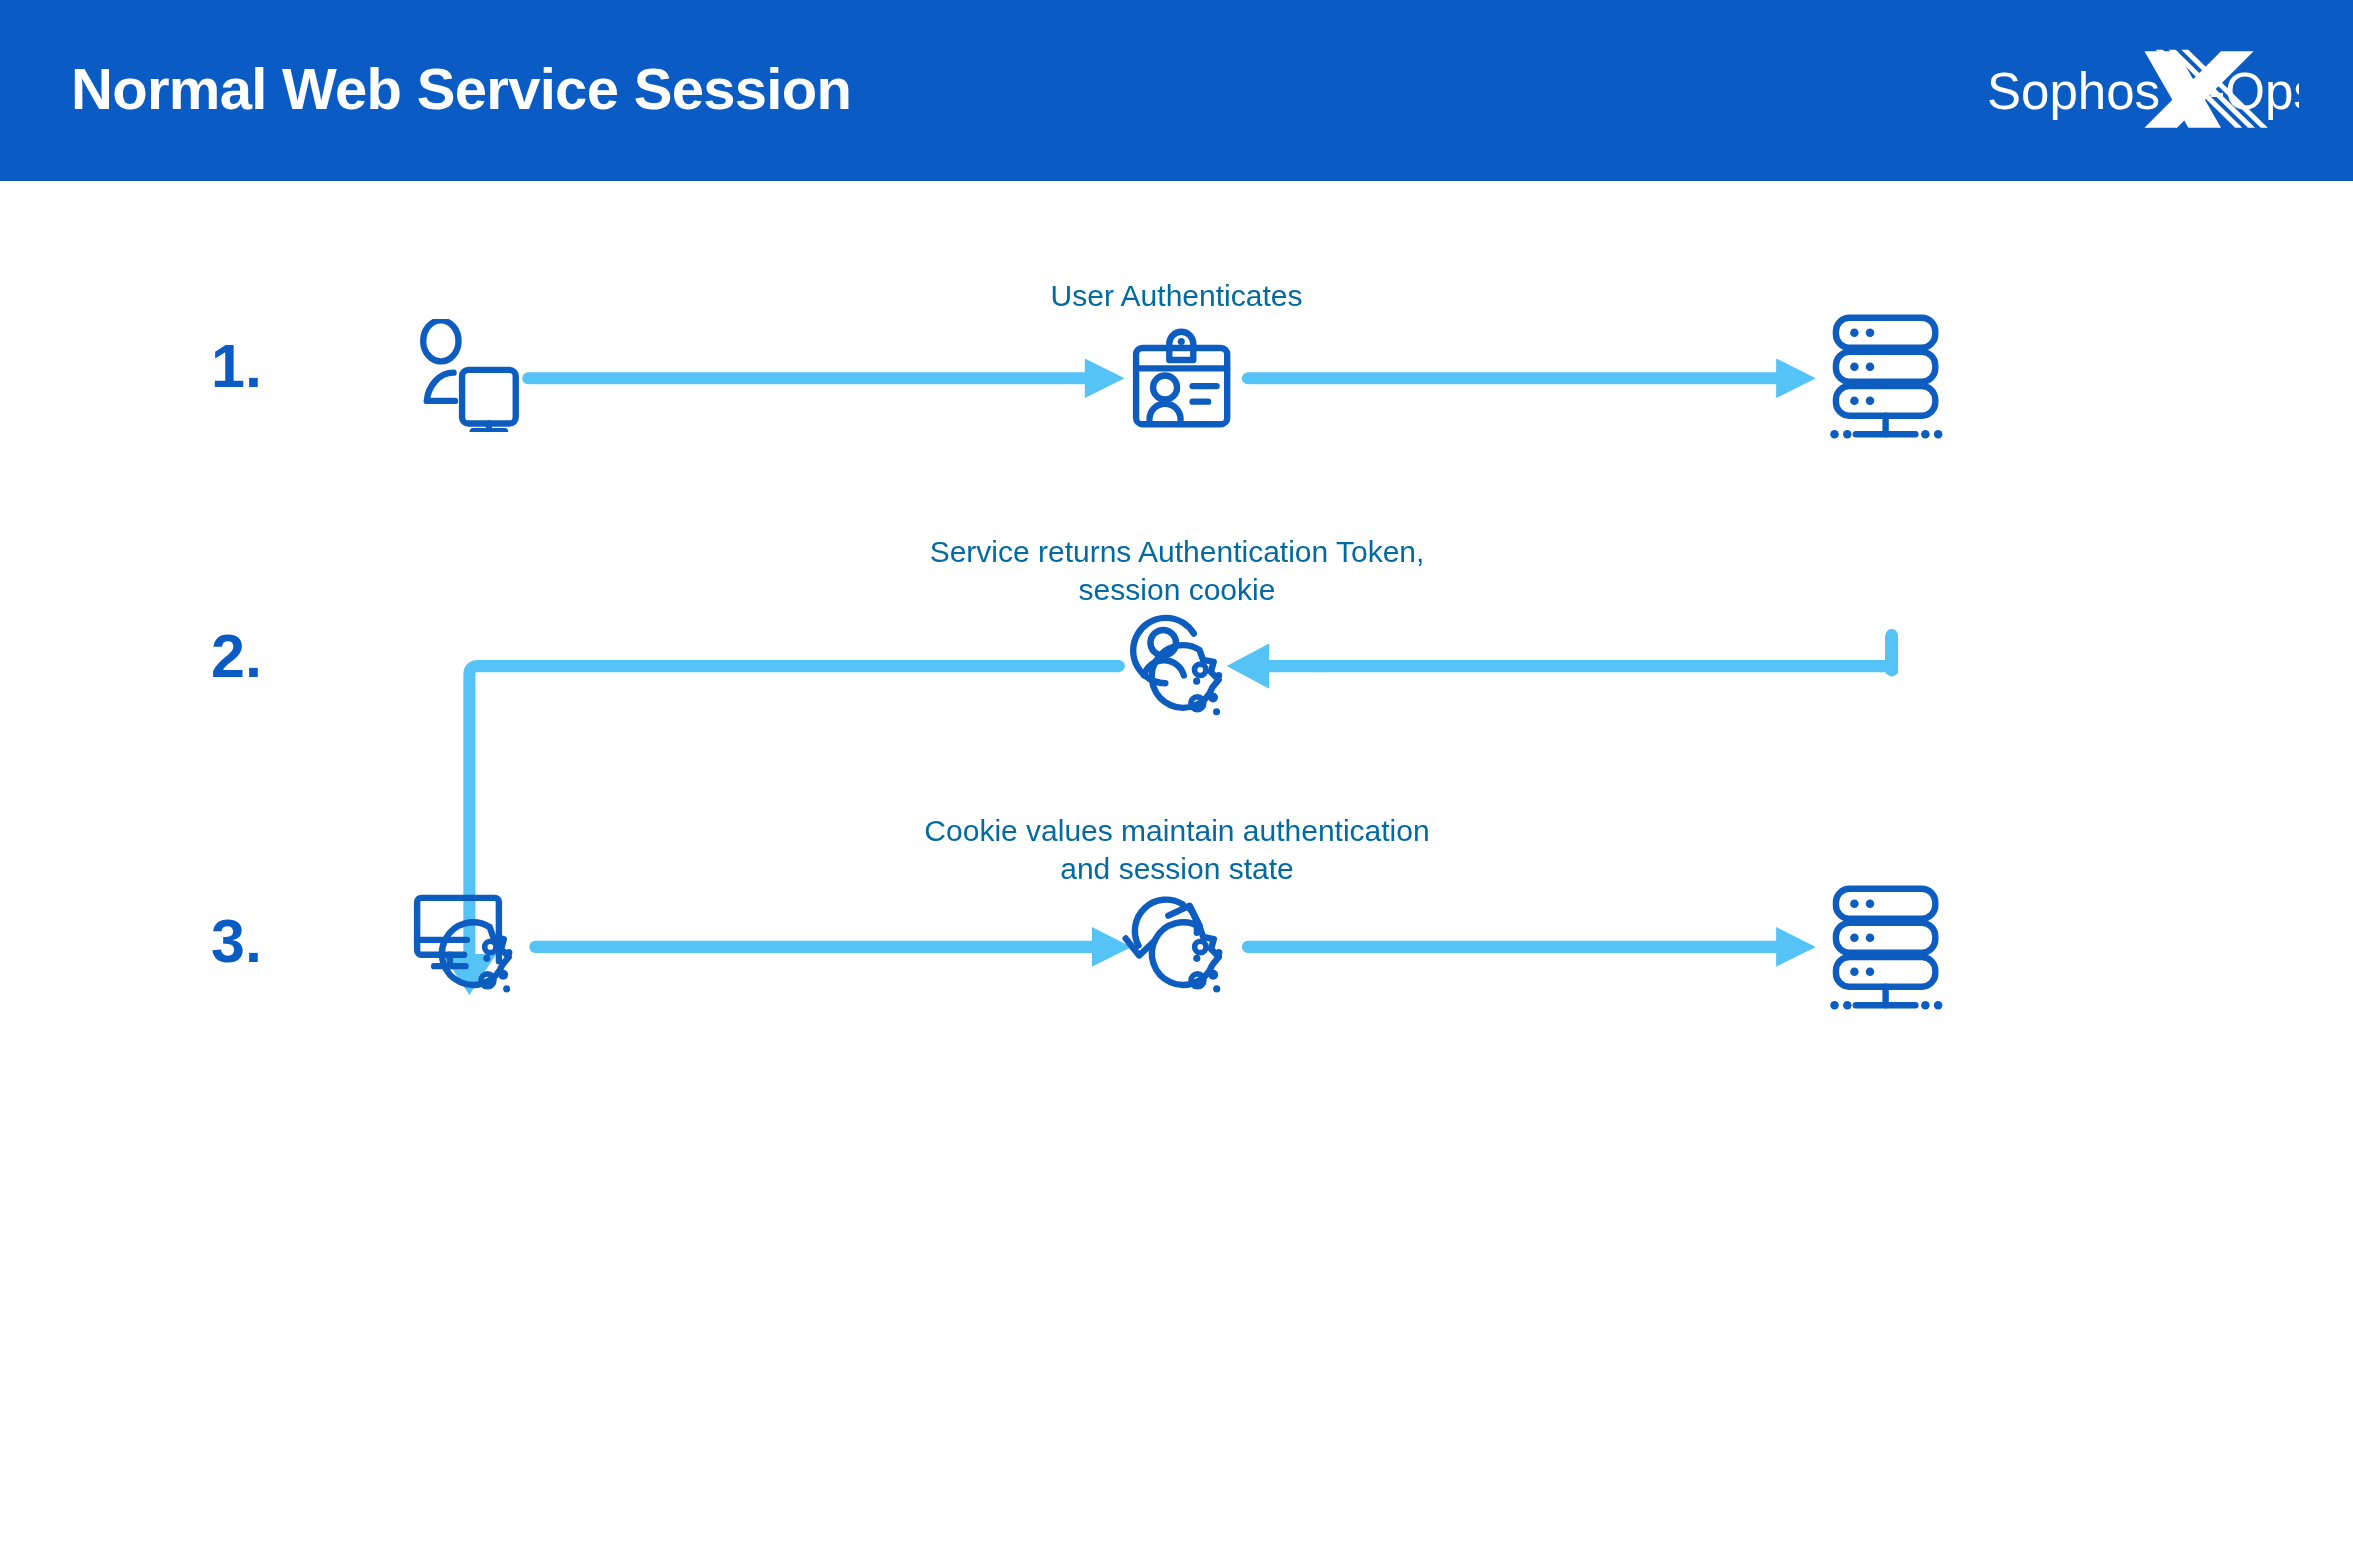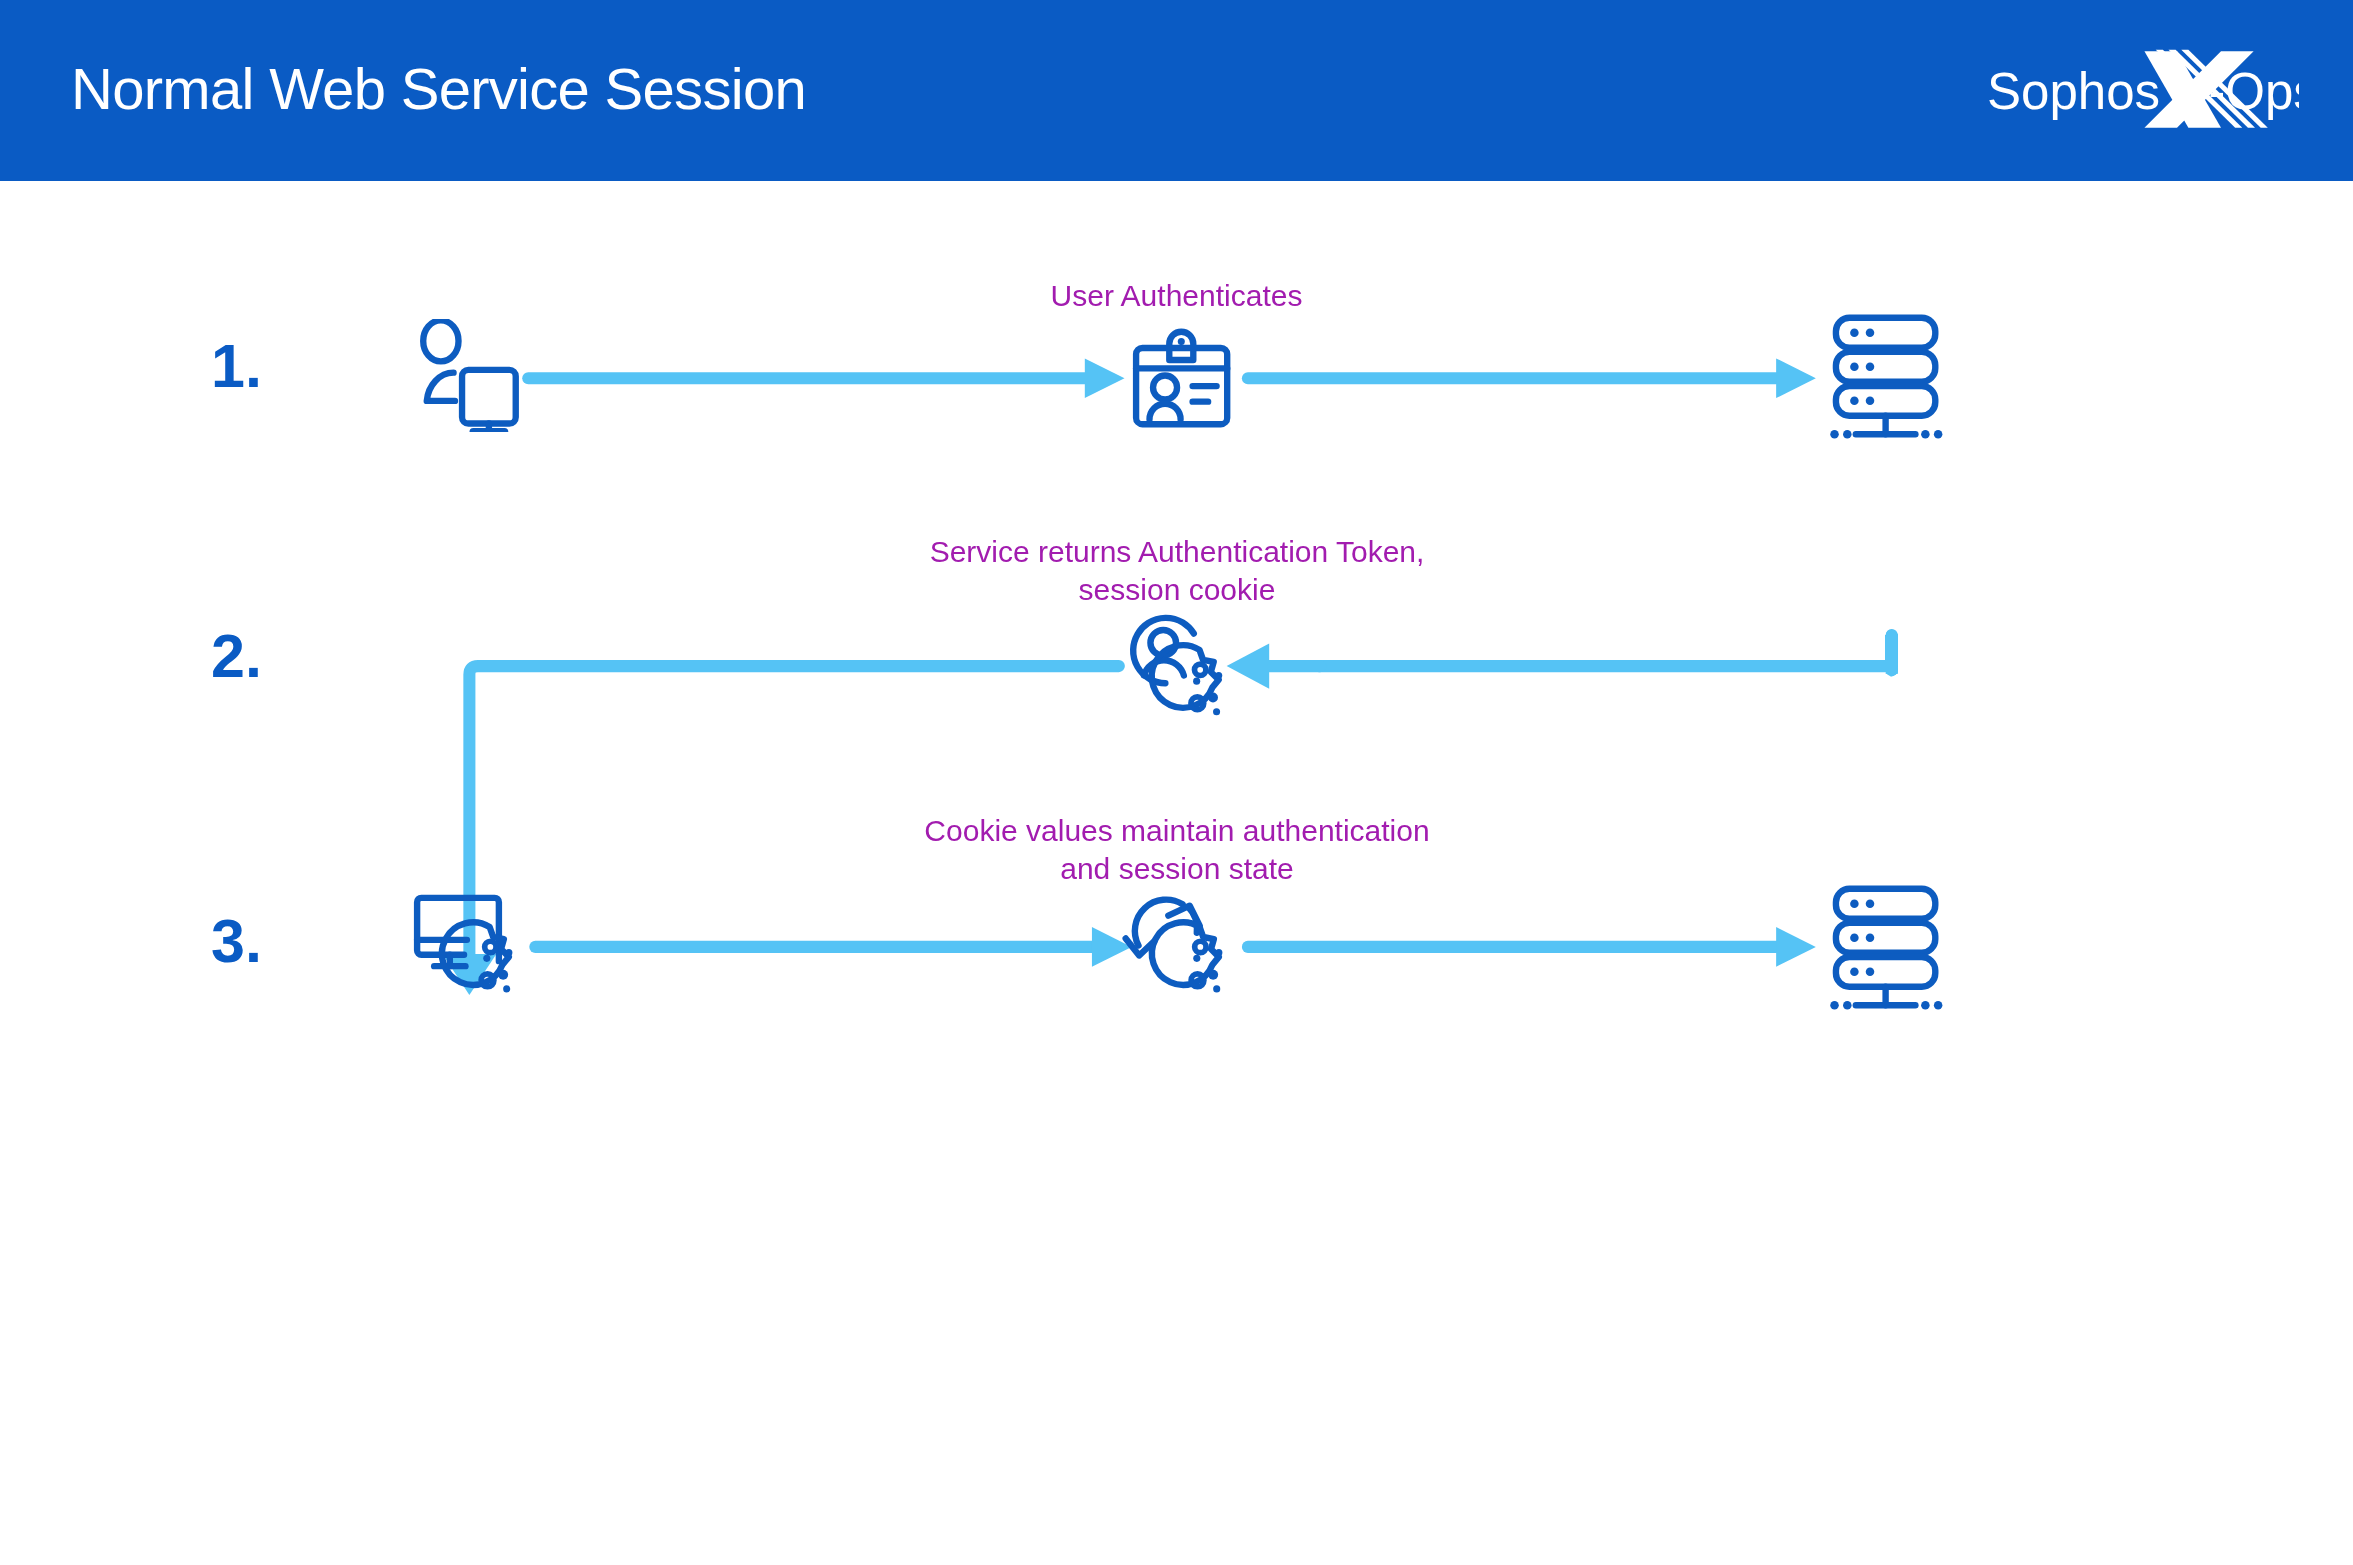--- a/index.html
+++ b/index.html
@@ -23,21 +23,21 @@
     left: 0; top: 0;
     width: 2354px;
     height: 181px;
     background: #0a5bc4;
   }
   .header-title {
     position: absolute;
     left: 71px;
     top: 55px;
     font-size: 58px;
-    font-weight: normal;
+    font-weight: bold;
     color: #ffffff;
     letter-spacing: -0.7px;
     white-space: nowrap;
   }
   .logo {
     position: absolute;
     right: 55px;
     top: 44px;
     width: 312px;
     height: 91px;
@@ -61,21 +61,21 @@
     white-space: nowrap;
   }
   .step-num.n1 { left: 211px; top: 155px; }
   .step-num.n2 { left: 211px; top: 445px; }
   .step-num.n3 { left: 211px; top: 730px; }
 
   
   .caption {
     position: absolute;
     font-size: 30px;
-    color: #a21caf;
+    color: #0369a1;
     text-align: center;
     line-height: 1.28;
     white-space: pre-line;
   }
   .caption.c1 { left: 822px; top: 96px; width: 709px; }
   .caption.c2 { left: 787px; top: 352px; width: 780px; }
   .caption.c3 { left: 780px; top: 631px; width: 794px; }
 
   
   .flow {

